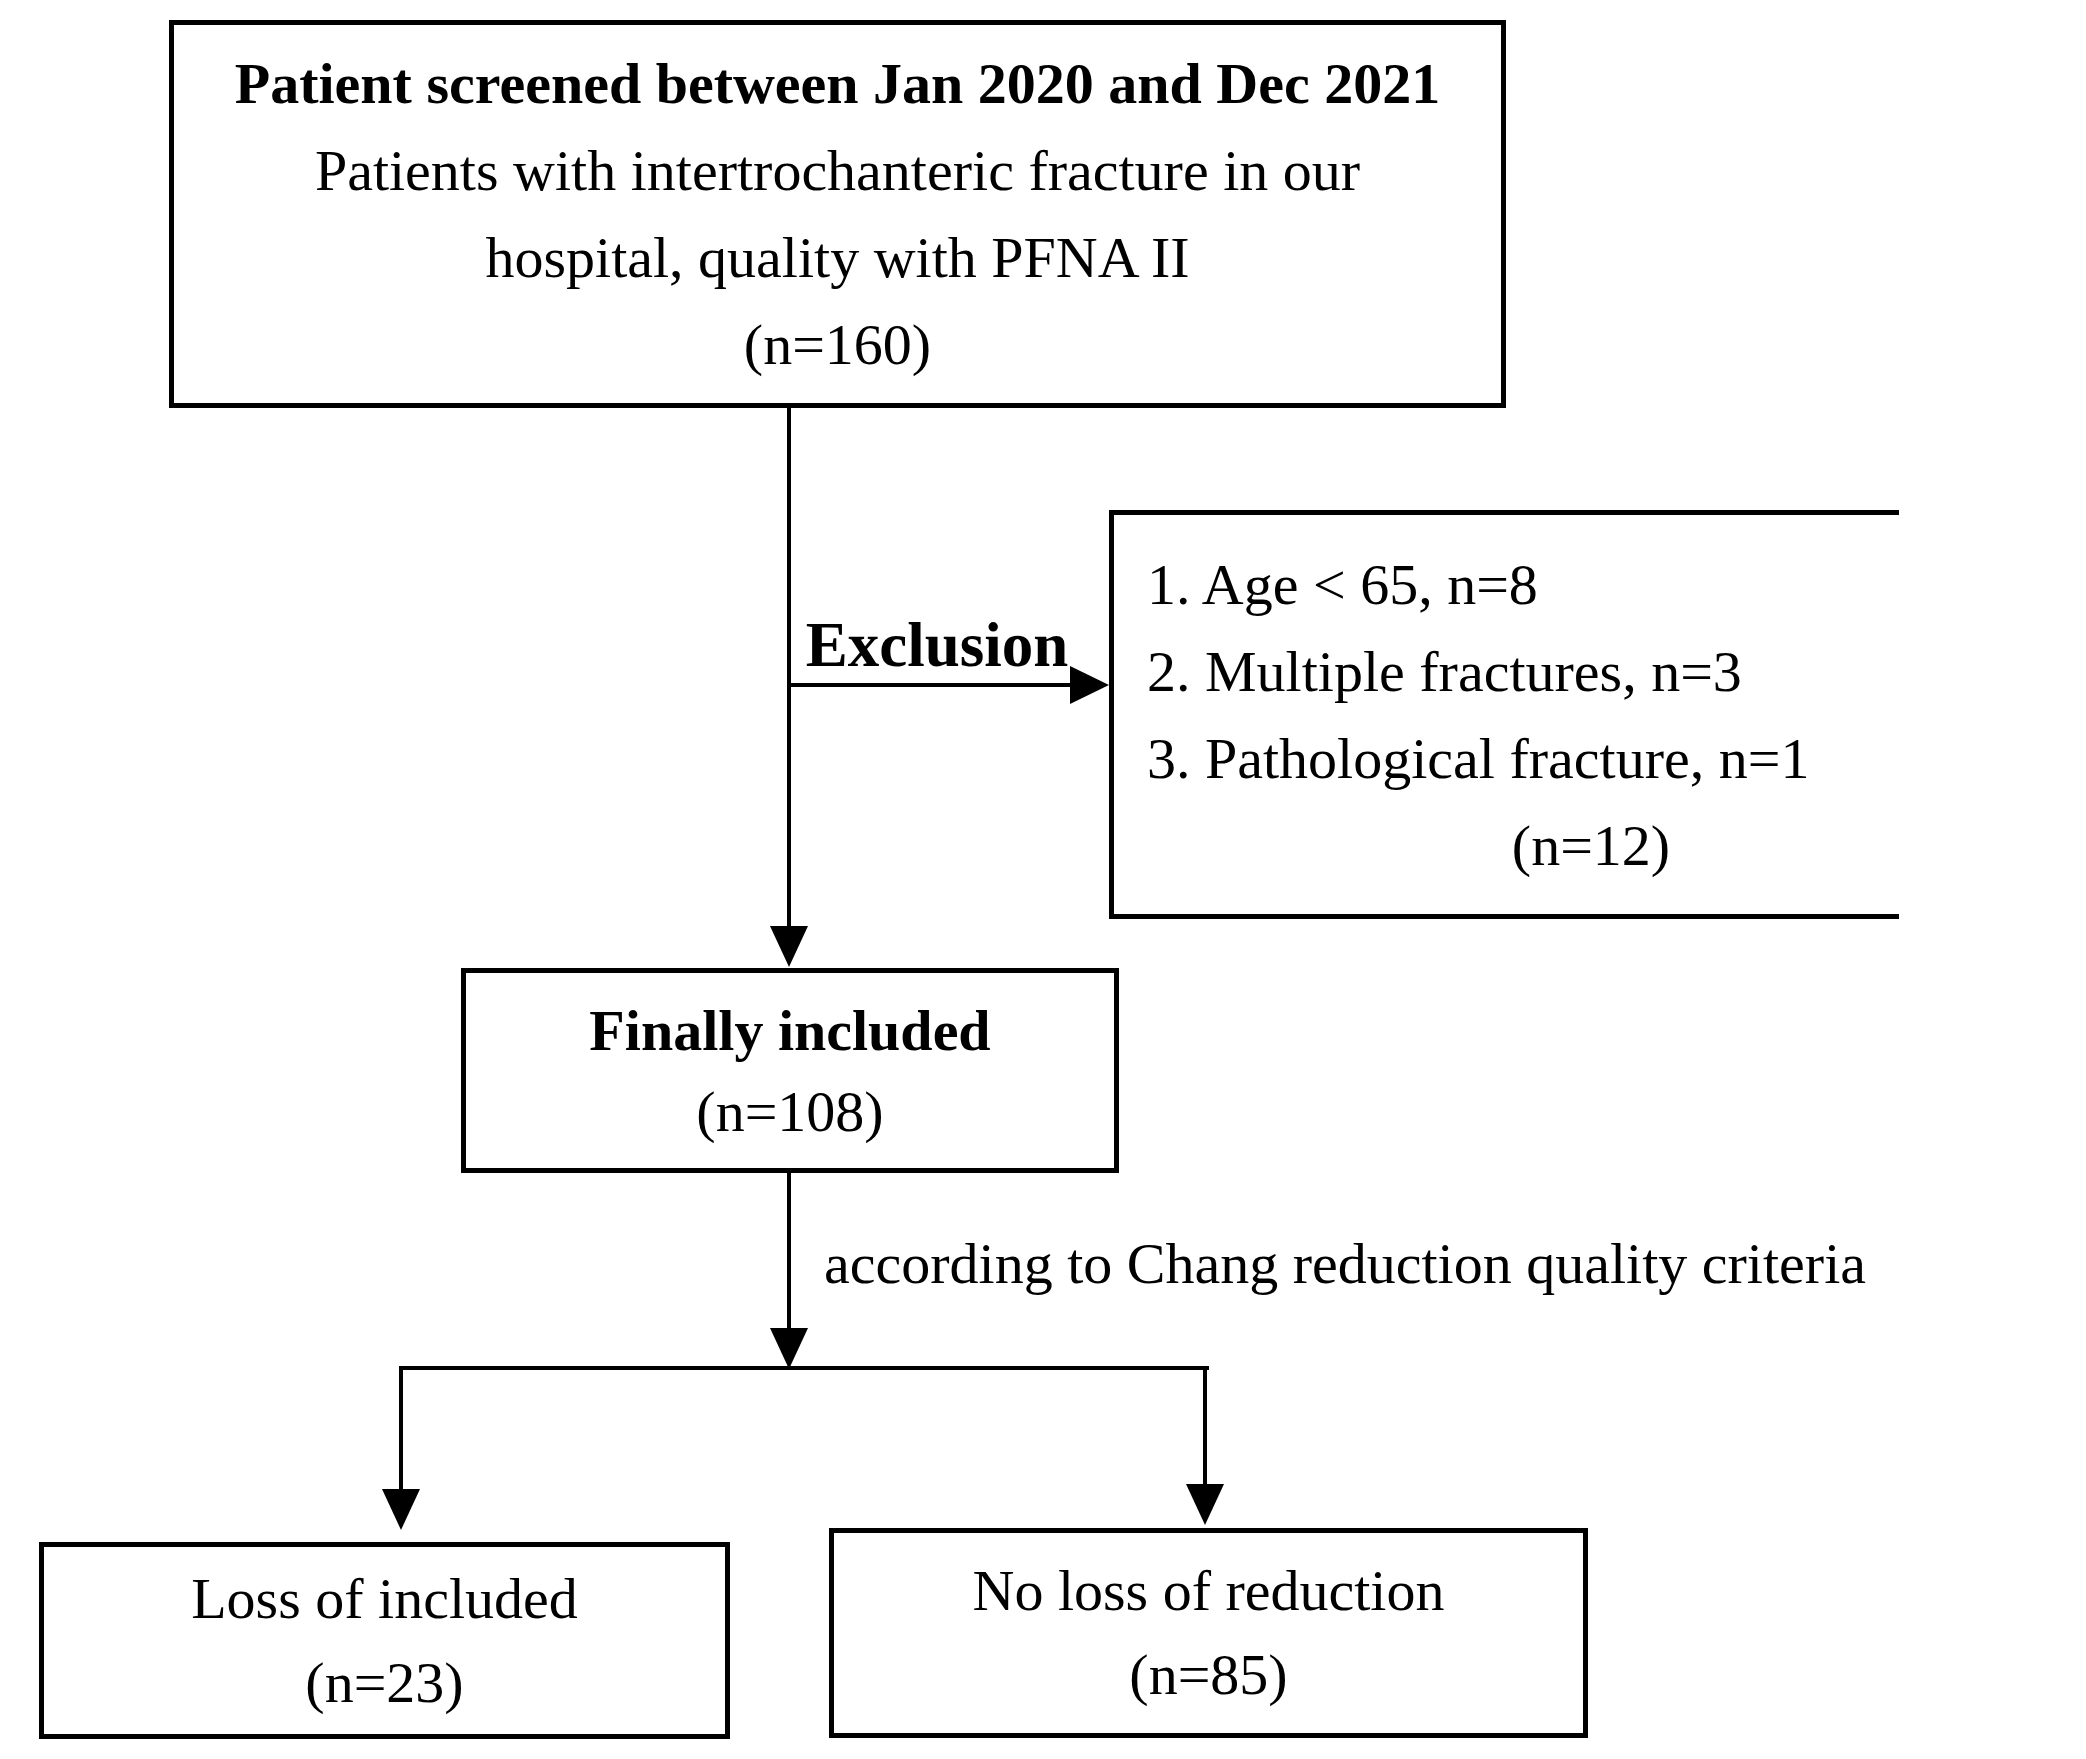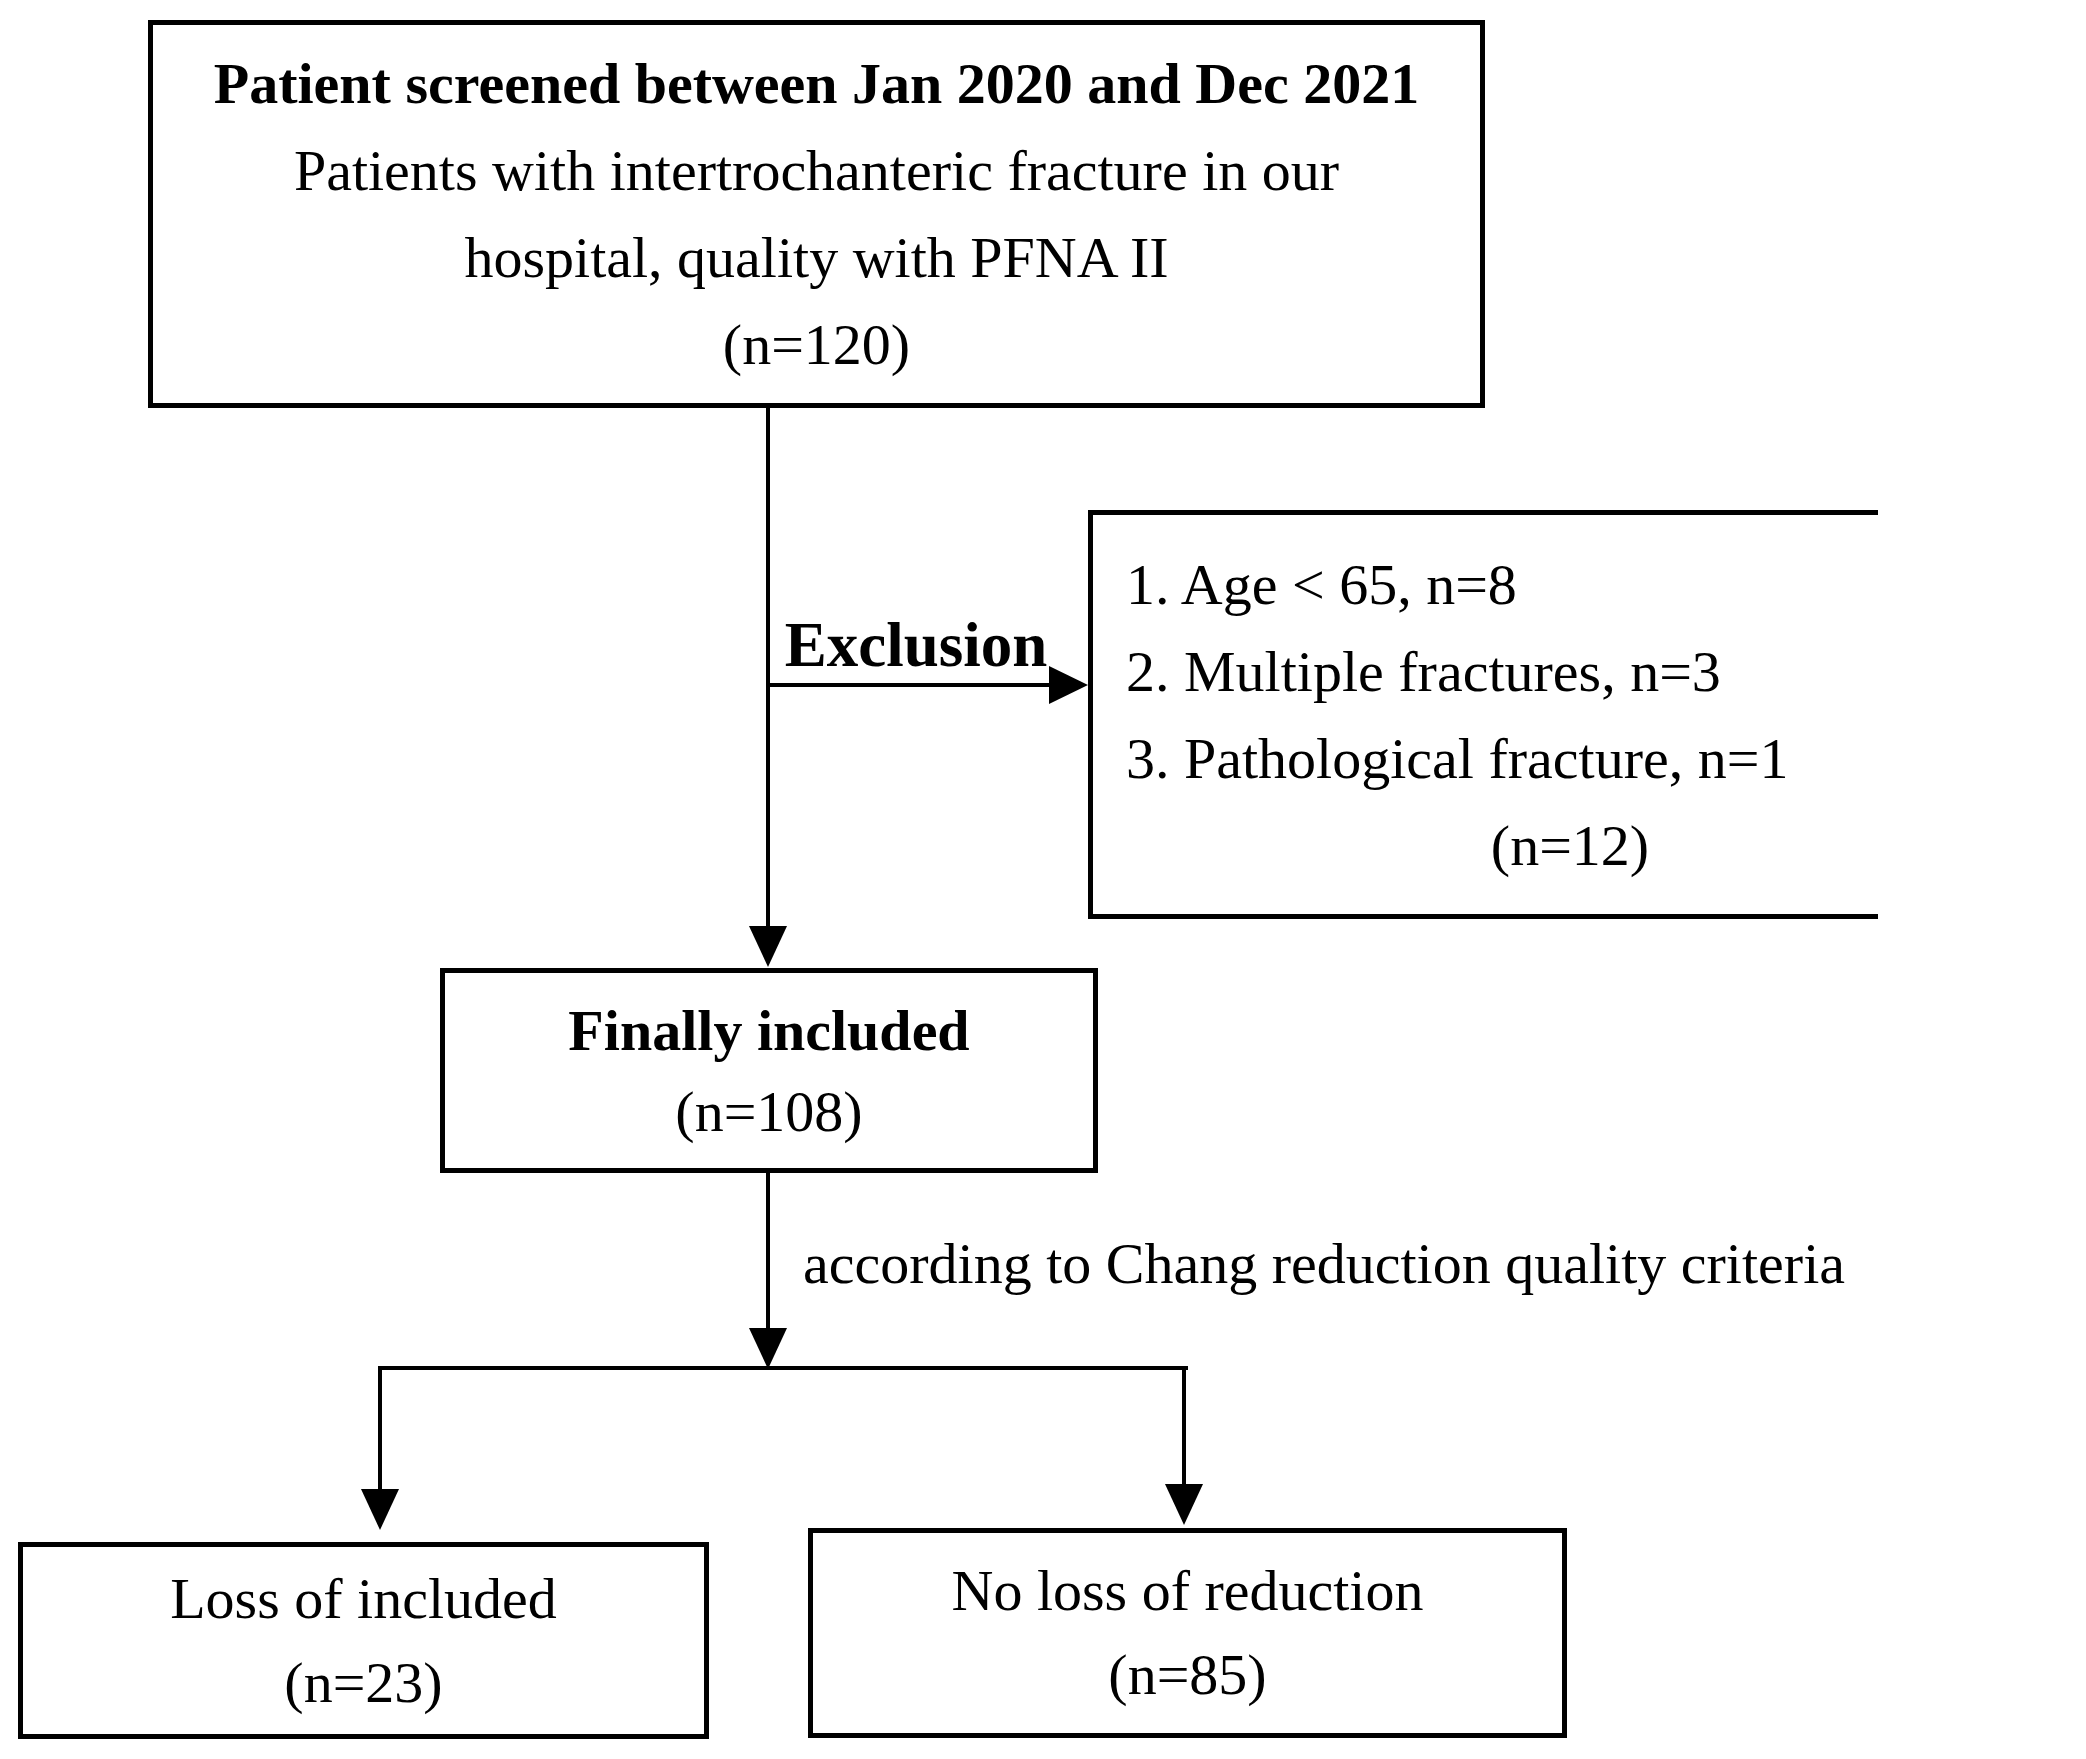--- a/index.html
+++ b/index.html
@@ -10,20 +10,21 @@
   * { box-sizing: border-box; margin: 0; padding: 0; }
   html, body { background: var(--bg-color); }
   .canvas {
     position: relative;
     width: 1878px;
     height: 1760px;
     background: var(--bg-color);
     font-family: "Liberation Serif", "DejaVu Serif", serif;
     color: var(--text-color);
     overflow: hidden;
+    margin-left: 21px;
   }
   .box {
     position: absolute;
     border: 5.8px solid var(--line-color);
     background: var(--bg-color);
     display: flex;
     flex-direction: column;
     justify-content: center;
     align-items: center;
   }
@@ -88,21 +89,21 @@
 </style>
 </head>
 <body>
 
 <div class="canvas">
 
   <div class="box screened-box">
     <div class="tline bold">Patient screened between Jan 2020 and Dec 2021</div>
     <div class="tline">Patients with intertrochanteric fracture in our</div>
     <div class="tline">hospital, quality with PFNA II</div>
-    <div class="tline">(n=120)</div>
+    <div class="tline">(n=160)</div>
   </div>
 
   <div class="vline" style="left:766px; top:407px; width:4.4px; height:521px;"></div>
   <div class="arrow-down" style="left:749px; top:926px;"></div>
 
   <div class="exclusion-label">Exclusion</div>
   <div class="hline" style="left:768px; top:683px; width:282px; height:4.4px;"></div>
   <div class="arrow-right" style="left:1049px; top:666px;"></div>
 
   <div class="box exclusion-box">

